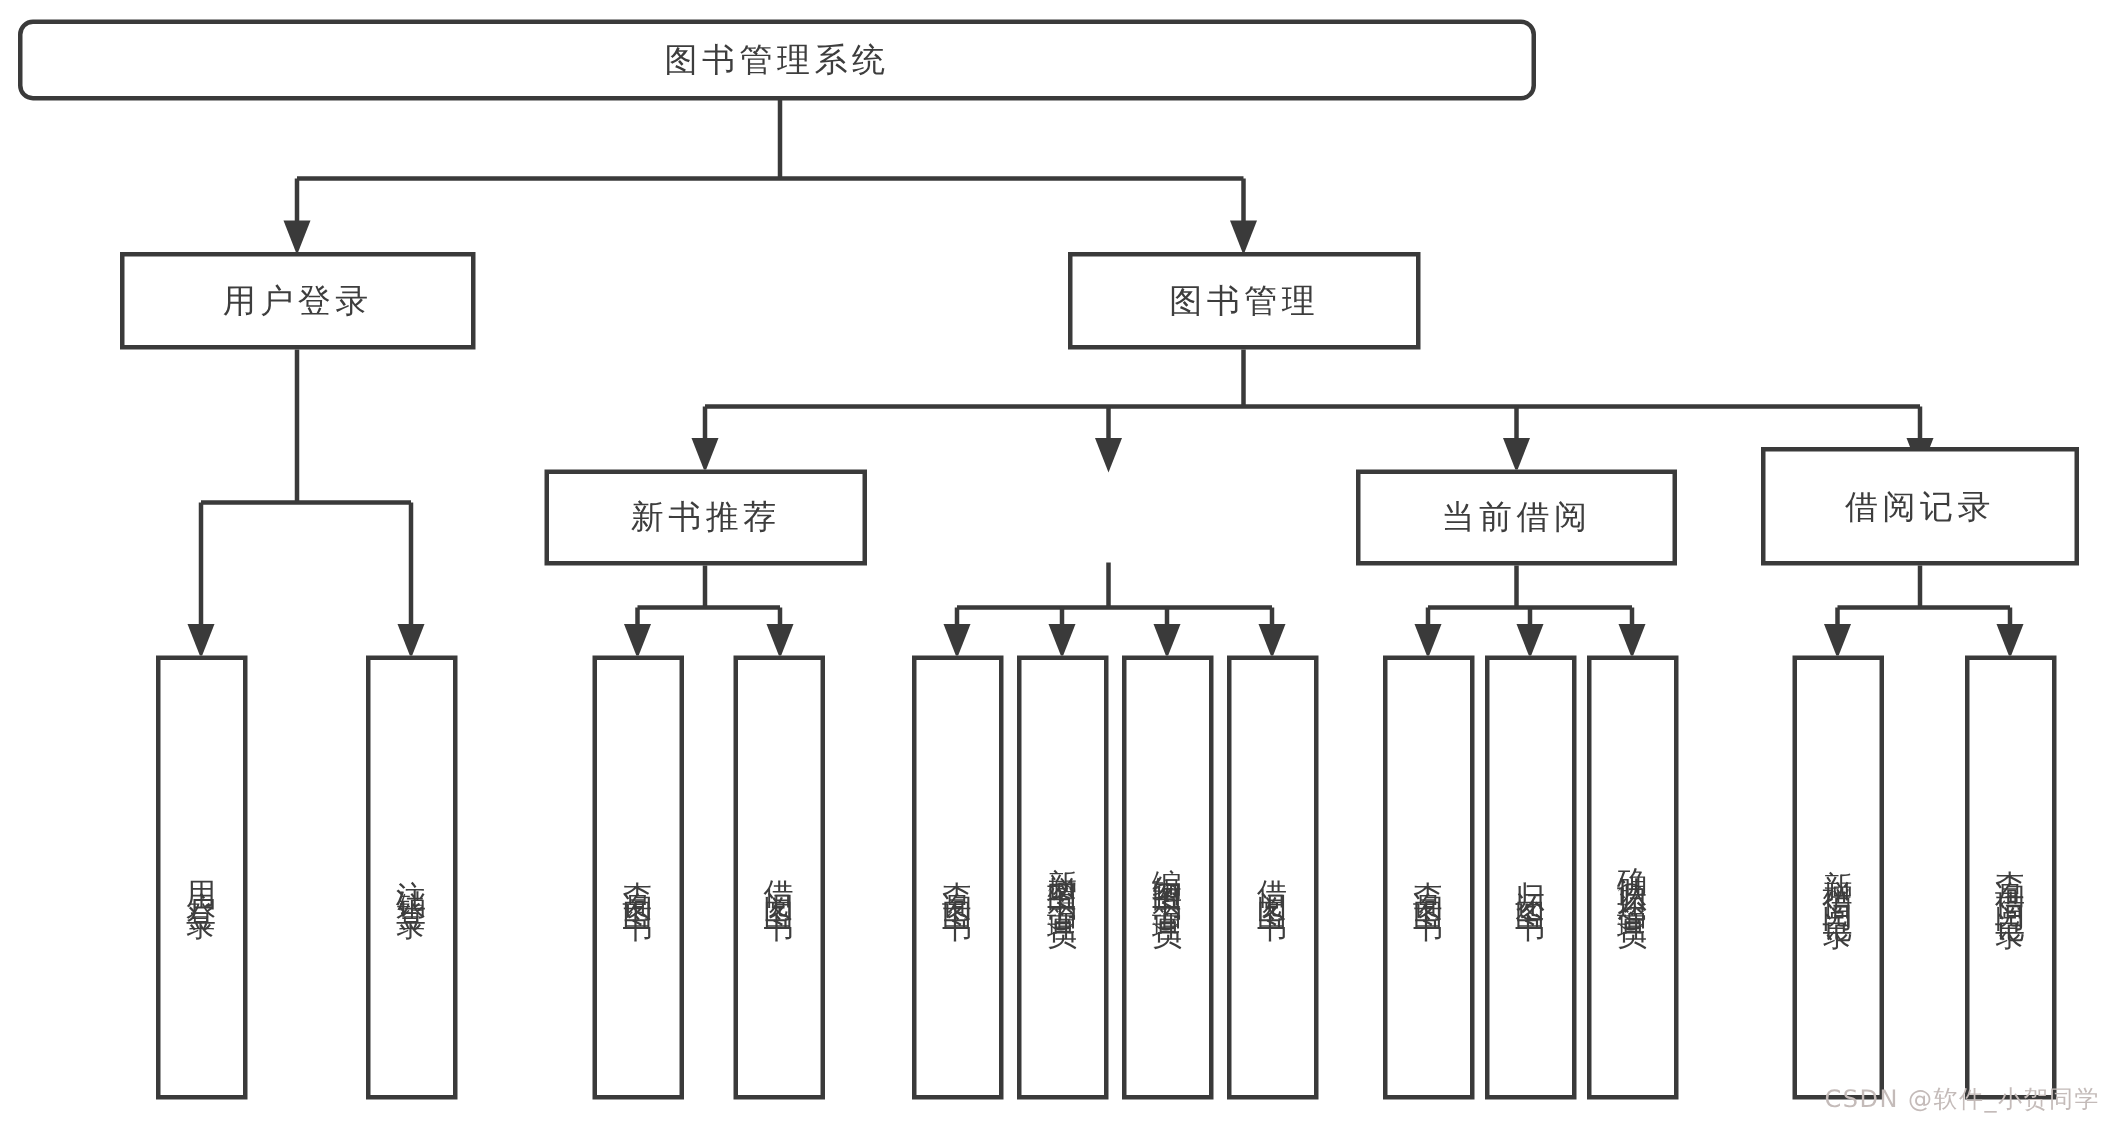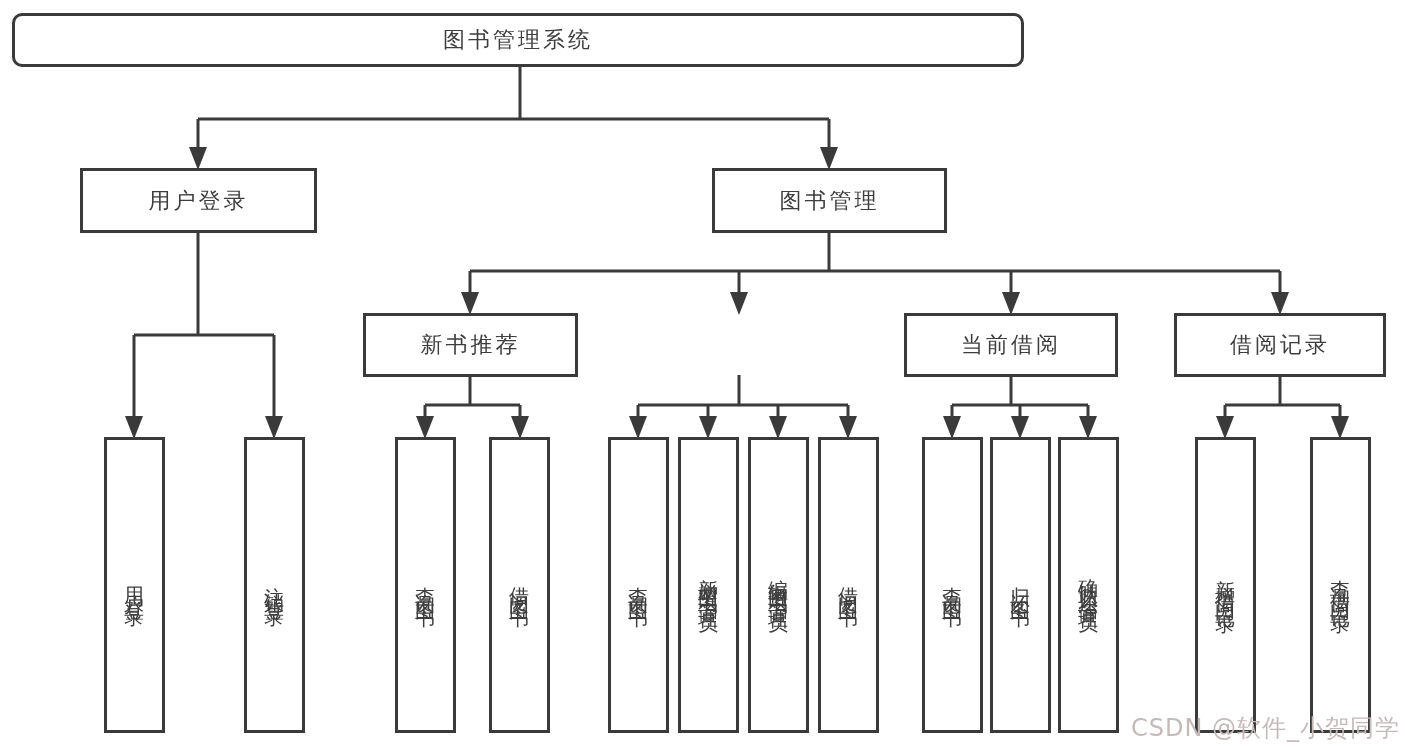--- a/index.html
+++ b/index.html
@@ -32,21 +32,21 @@
     display:flex;align-items:center;justify-content:center;
   }
   .leaf .vlabel{
     writing-mode:vertical-rl;text-orientation:mixed;
     font-size:20px;letter-spacing:7px;color:var(--text);
     line-height:1;white-space:nowrap;
   }
   .leaf.long .vlabel{letter-spacing:5px;}
   .watermark{
     position:absolute;right:5px;bottom:3px;z-index:5;
-    font-size:24px;letter-spacing:1px;color:var(--watermark);white-space:nowrap;
+    font-size:16px;letter-spacing:1px;color:var(--watermark);white-space:nowrap;
   }
 </style>
 </head>
 <body>
 
 <div class="stage">
 
   <svg class="connector" width="1405" height="747" viewBox="0 0 1405 747" aria-hidden="true">
 
     <line x1="520" y1="66" x2="520" y2="120"></line>
@@ -119,21 +119,21 @@
   <div class="node" style="left:712px;top:168px;width:235px;height:65px;">
     <span class="hlabel">图书管理</span>
   </div>
 
   <div class="node" style="left:363px;top:313px;width:215px;height:64px;">
     <span class="hlabel">新书推荐</span>
   </div>
   <div class="node" style="left:904px;top:313px;width:214px;height:64px;justify-content:center;">
     <span class="hlabel">当前借阅</span>
   </div>
-  <div class="node" style="left:1174px;top:313px;width:212px;height:64px;">
+  <div class="node" style="left:1174px;top:298px;width:212px;height:79px;">
     <span class="hlabel">借阅记录</span>
   </div>
 
   <div class="leaf" style="left:104px;">
     <span class="vlabel">用户登录</span>
   </div>
   <div class="leaf" style="left:244px;">
     <span class="vlabel">注销登录</span>
   </div>
   <div class="leaf" style="left:395px;">

